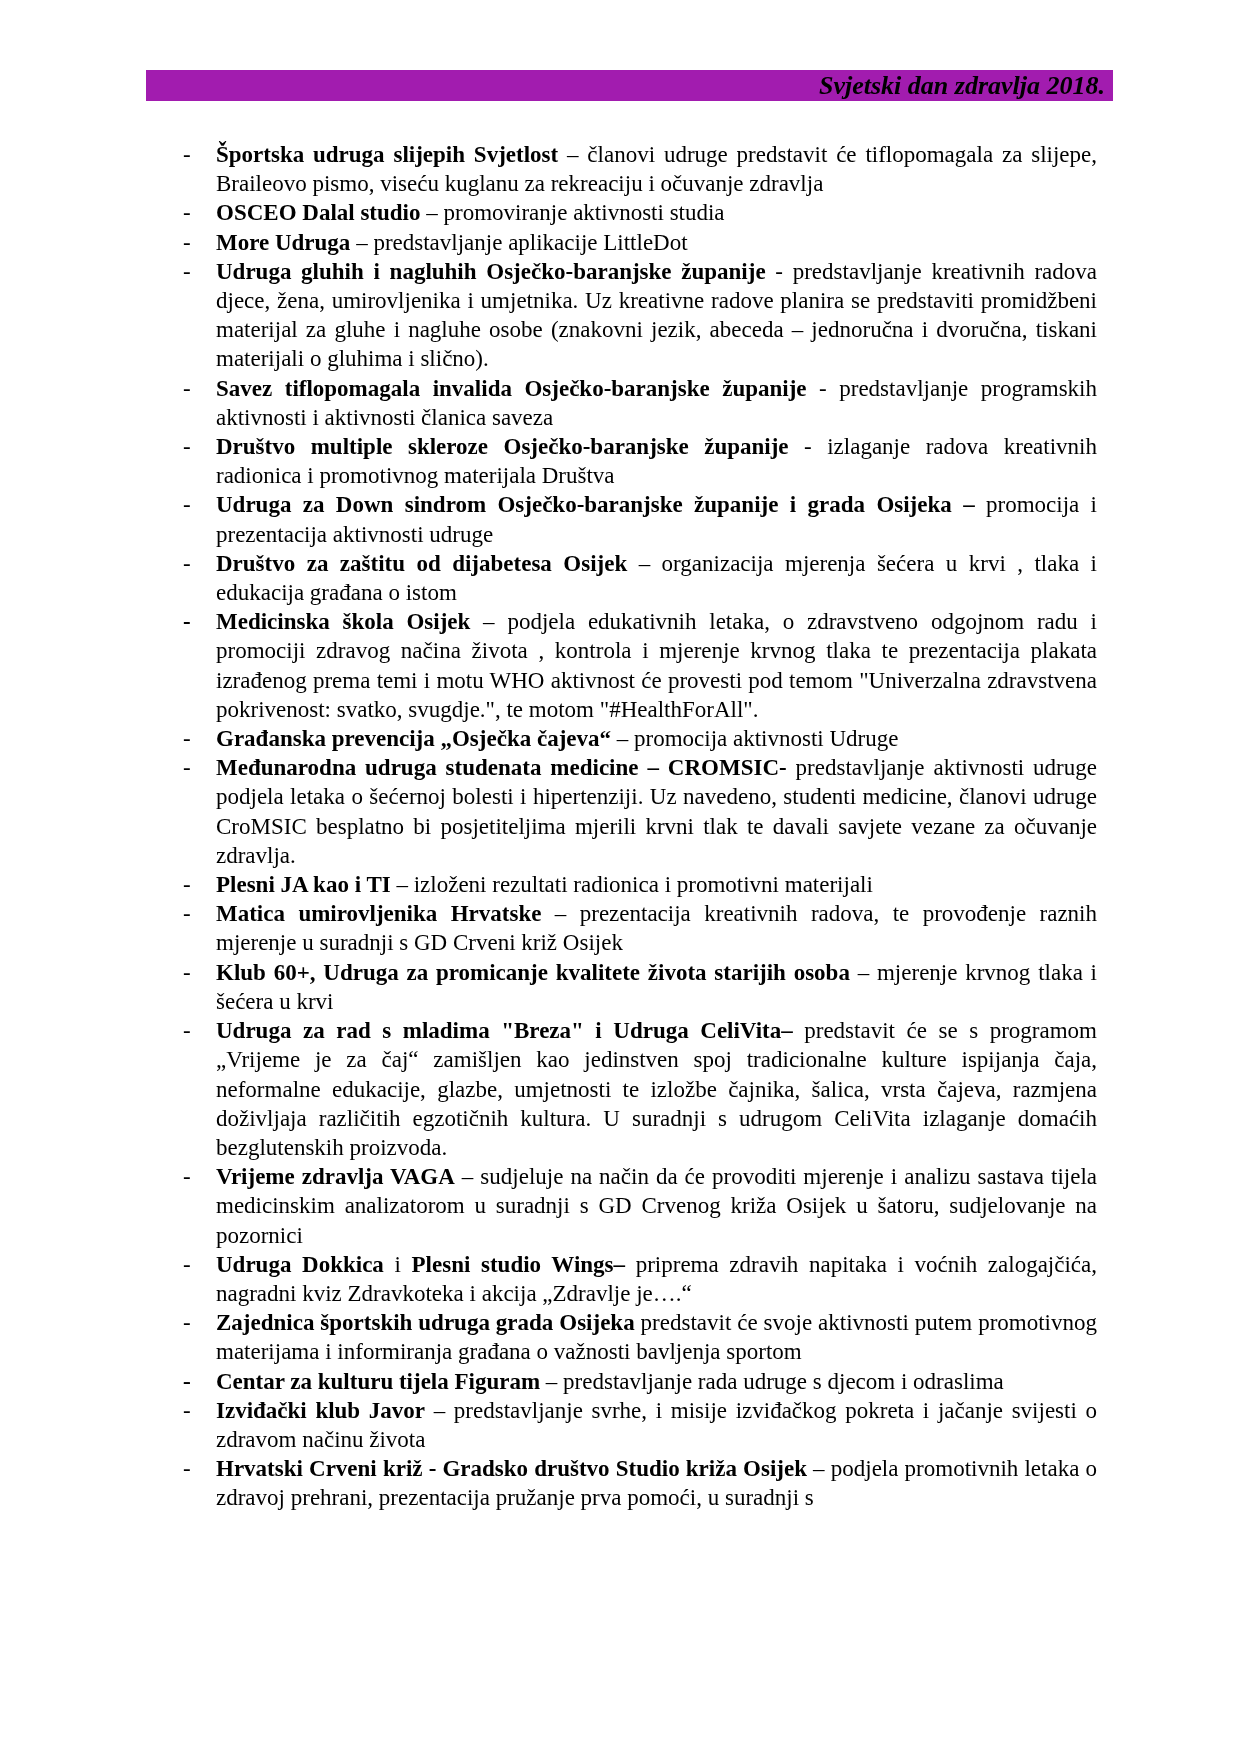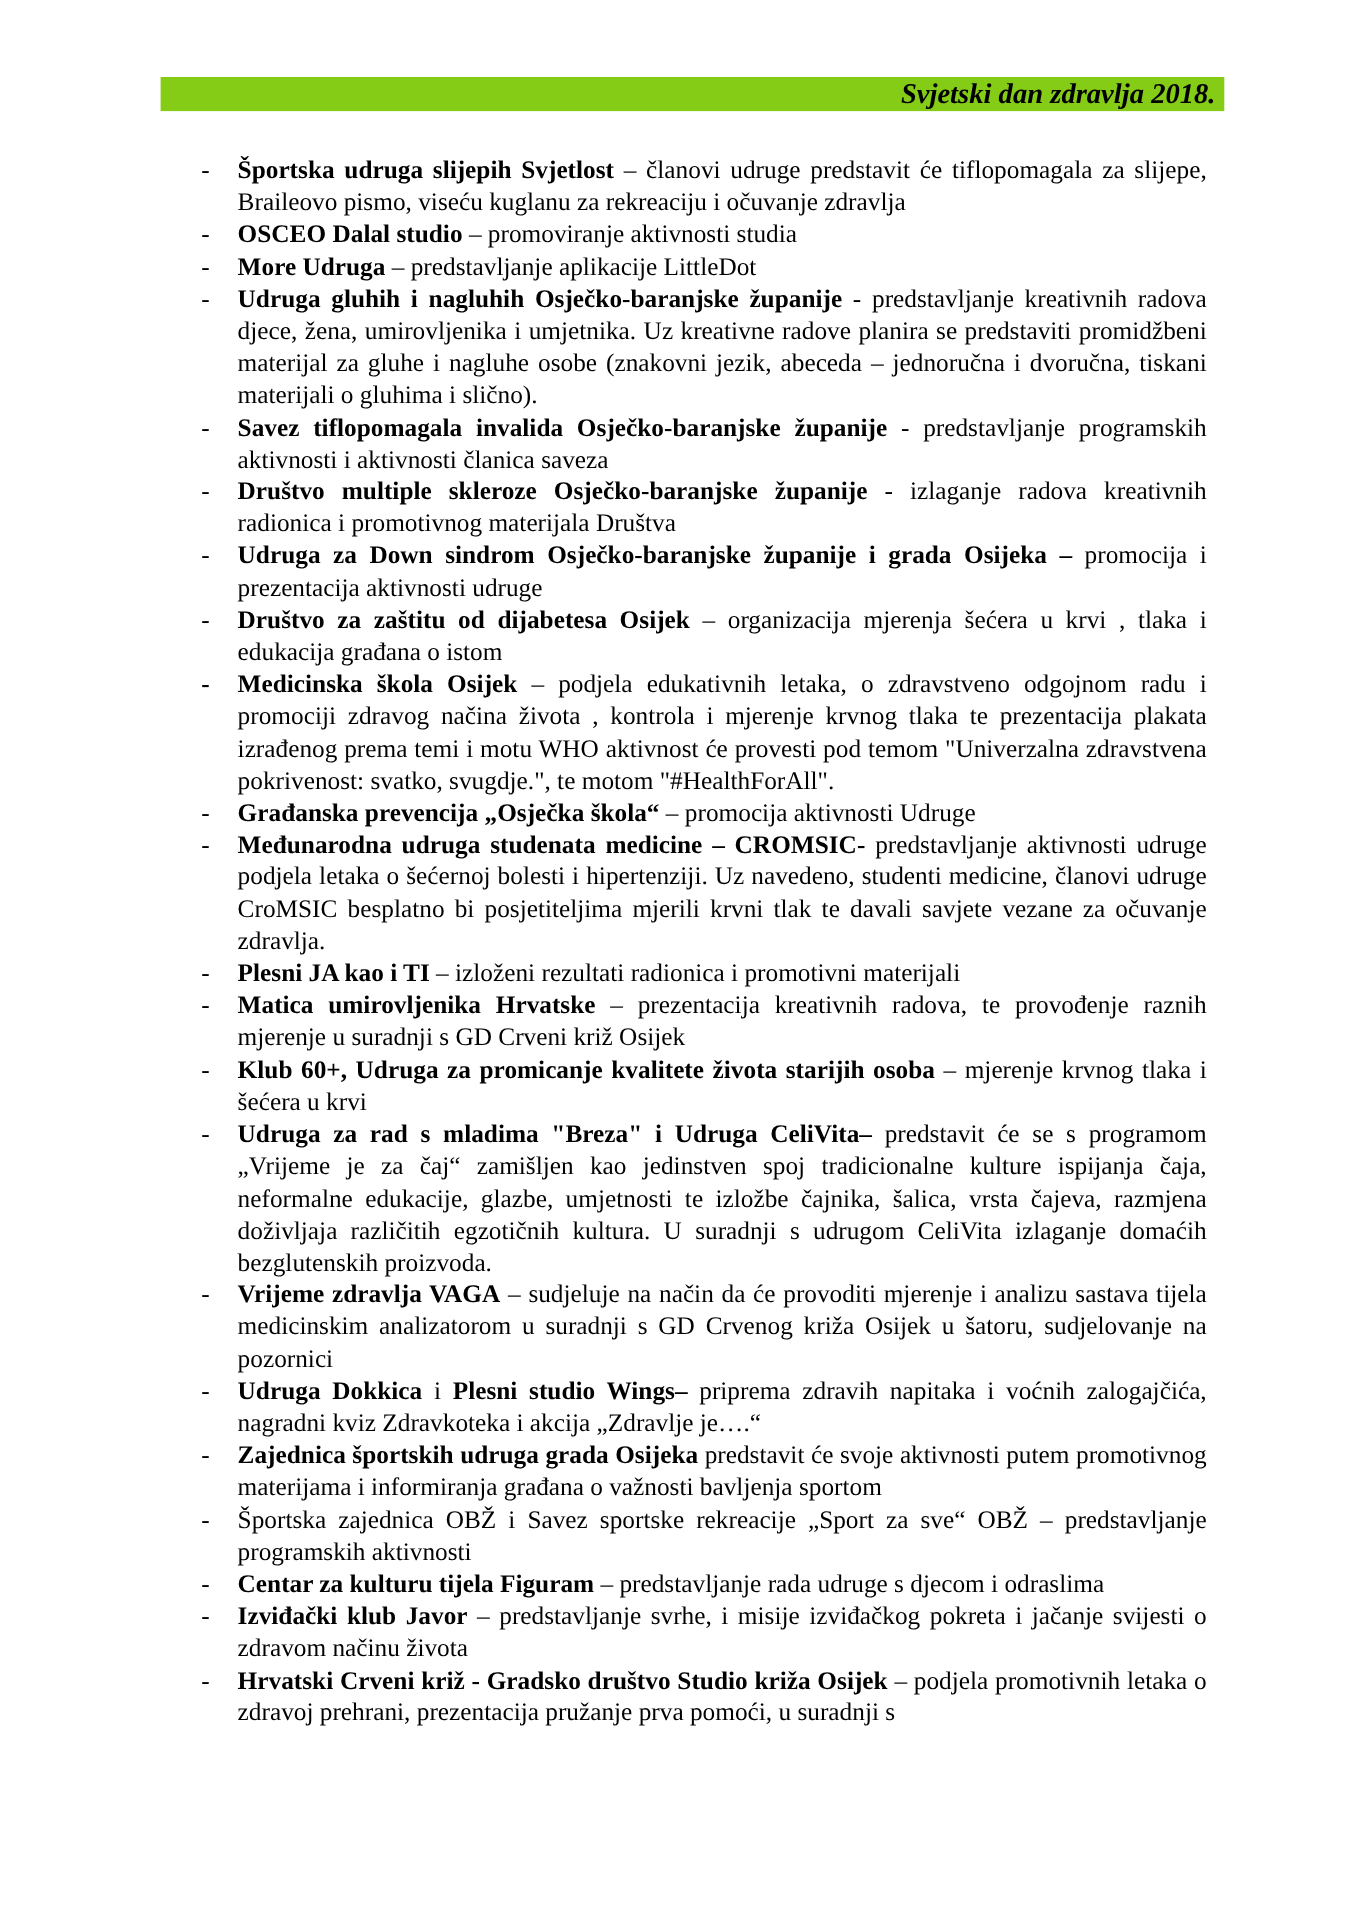--- a/index.html
+++ b/index.html
@@ -57,41 +57,41 @@
     text-align: left;
   }
   .seg-b {
     font-weight: bold;
   }
 </style>
 </head>
 <body>
 
 <div class="page">
-  <div class="header-bar" style="background: #84cc16; text-align: right;">
+  <div class="header-bar" style="background: #a21caf; text-align: right;">
     <span class="header-title">Svjetski dan zdravlja 2018.</span>
   </div>
 
   <div class="bullet-list">
       <div class="item"><span class="dash">-</span><span class="seg-b">Športska udruga slijepih Svjetlost</span><span class="seg"> – članovi udruge predstavit će tiflopomagala za slijepe, Braileovo pismo, viseću kuglanu za rekreaciju i očuvanje zdravlja</span></div>
       <div class="item"><span class="dash">-</span><span class="seg-b">OSCEO Dalal studio</span><span class="seg"> – promoviranje aktivnosti studia</span></div>
       <div class="item"><span class="dash">-</span><span class="seg-b">More Udruga</span><span class="seg"> – predstavljanje aplikacije LittleDot</span></div>
       <div class="item"><span class="dash">-</span><span class="seg-b">Udruga gluhih i nagluhih Osječko-baranjske županije</span><span class="seg"> - predstavljanje kreativnih radova djece, žena, umirovljenika i umjetnika. Uz kreativne radove planira se predstaviti promidžbeni materijal za gluhe i nagluhe osobe (znakovni jezik, abeceda – jednoručna i dvoručna, tiskani materijali o gluhima i slično).</span></div>
       <div class="item"><span class="dash">-</span><span class="seg-b">Savez tiflopomagala invalida Osječko-baranjske županije</span><span class="seg"> - predstavljanje programskih aktivnosti i aktivnosti članica saveza</span></div>
       <div class="item"><span class="dash">-</span><span class="seg-b">Društvo multiple skleroze Osječko-baranjske županije</span><span class="seg"> - izlaganje radova kreativnih radionica i promotivnog materijala Društva</span></div>
       <div class="item"><span class="dash">-</span><span class="seg-b">Udruga za Down sindrom Osječko-baranjske županije i grada Osijeka –</span><span class="seg"> promocija i prezentacija aktivnosti udruge</span></div>
       <div class="item"><span class="dash">-</span><span class="seg-b">Društvo za zaštitu od dijabetesa Osijek</span><span class="seg"> – organizacija mjerenja šećera u krvi , tlaka i edukacija građana o istom</span></div>
       <div class="item"><span class="dash seg-b">-</span><span class="seg-b">Medicinska škola Osijek</span><span class="seg"> – podjela edukativnih letaka, o zdravstveno odgojnom radu i promociji zdravog načina života , kontrola i mjerenje krvnog tlaka te prezentacija plakata izrađenog prema temi i motu WHO aktivnost će provesti  pod temom "Univerzalna zdravstvena pokrivenost: svatko, svugdje.", te motom "#HealthForAll".</span></div>
-      <div class="item"><span class="dash">-</span><span class="seg-b">Građanska prevencija „Osječka škola“</span><span class="seg"> – promocija aktivnosti Udruge</span></div>
+      <div class="item"><span class="dash">-</span><span class="seg-b">Građanska prevencija „Osječka čajeva“</span><span class="seg"> – promocija aktivnosti Udruge</span></div>
       <div class="item"><span class="dash">-</span><span class="seg-b">Međunarodna udruga studenata medicine – CROMSIC-</span><span class="seg"> predstavljanje aktivnosti udruge podjela letaka o šećernoj bolesti i hipertenziji. Uz navedeno, studenti medicine, članovi udruge CroMSIC besplatno bi posjetiteljima mjerili krvni tlak te davali savjete vezane za očuvanje zdravlja.</span></div>
       <div class="item"><span class="dash">-</span><span class="seg-b">Plesni JA kao i TI</span><span class="seg"> – izloženi rezultati radionica i promotivni materijali</span></div>
       <div class="item"><span class="dash">-</span><span class="seg-b">Matica umirovljenika Hrvatske</span><span class="seg"> – prezentacija kreativnih radova, te provođenje raznih mjerenje u suradnji s GD Crveni križ Osijek</span></div>
       <div class="item"><span class="dash">-</span><span class="seg-b">Klub 60+, Udruga za promicanje kvalitete života starijih osoba</span><span class="seg"> – mjerenje krvnog tlaka i šećera u krvi</span></div>
       <div class="item"><span class="dash">-</span><span class="seg-b">Udruga za rad s mladima "Breza"  i Udruga CeliVita–</span><span class="seg"> predstavit će se s programom „Vrijeme je za čaj“ zamišljen kao jedinstven spoj tradicionalne kulture ispijanja čaja, neformalne edukacije, glazbe, umjetnosti te izložbe čajnika, šalica, vrsta čajeva, razmjena doživljaja različitih egzotičnih kultura. U suradnji s udrugom CeliVita izlaganje domaćih bezglutenskih  proizvoda.</span></div>
       <div class="item"><span class="dash">-</span><span class="seg-b">Vrijeme zdravlja VAGA</span><span class="seg"> – sudjeluje na način da će provoditi mjerenje i analizu sastava tijela medicinskim analizatorom u suradnji s GD Crvenog križa Osijek u šatoru, sudjelovanje na pozornici</span></div>
       <div class="item"><span class="dash">-</span><span class="seg-b">Udruga Dokkica</span><span class="seg"> i </span><span class="seg-b">Plesni studio Wings–</span><span class="seg"> priprema zdravih napitaka i voćnih zalogajčića, nagradni kviz Zdravkoteka i akcija „Zdravlje je….“</span></div>
       <div class="item"><span class="dash">-</span><span class="seg-b"> Zajednica športskih udruga grada Osijeka</span><span class="seg"> predstavit će svoje aktivnosti putem promotivnog materijama i informiranja građana o važnosti bavljenja sportom</span></div>
-      <div class="item"><span class="dash">-</span><span class="seg">Športska zajednica OBŽ i Savez sportske rekreacije „Sport za sve“ OBŽ – predstavljanje programskih aktivnosti</span></div>
+      <div class="item"><span class="dash">-</span></div>
       <div class="item"><span class="dash">-</span><span class="seg-b">Centar za kulturu tijela Figuram</span><span class="seg"> – predstavljanje rada udruge s djecom i odraslima</span></div>
       <div class="item"><span class="dash">-</span><span class="seg-b">Izviđački klub Javor</span><span class="seg"> – predstavljanje svrhe, i misije izviđačkog pokreta i jačanje svijesti o zdravom načinu života</span></div>
       <div class="item"><span class="dash">-</span><span class="seg-b">Hrvatski Crveni križ - Gradsko društvo Studio križa Osijek</span><span class="seg"> – podjela promotivnih letaka o zdravoj prehrani, prezentacija pružanje prva pomoći, u suradnji s</span></div>
     </div>
 </div>
 
 </body></html>

